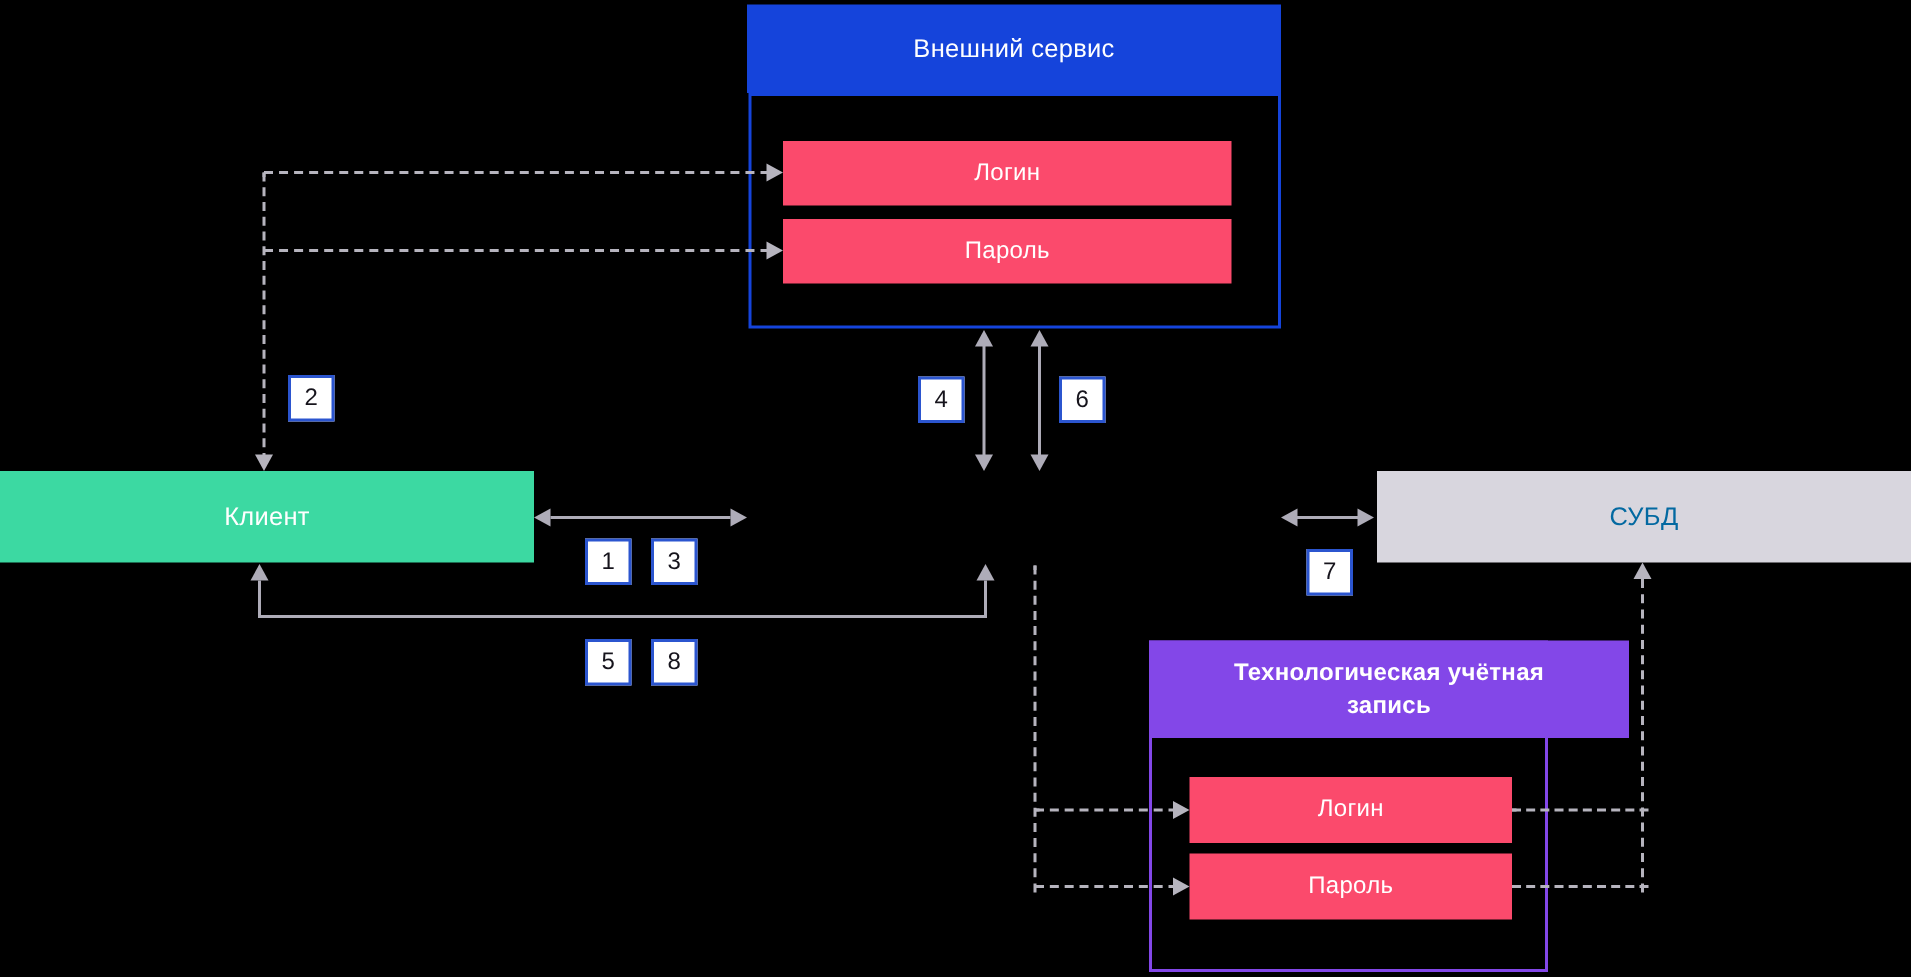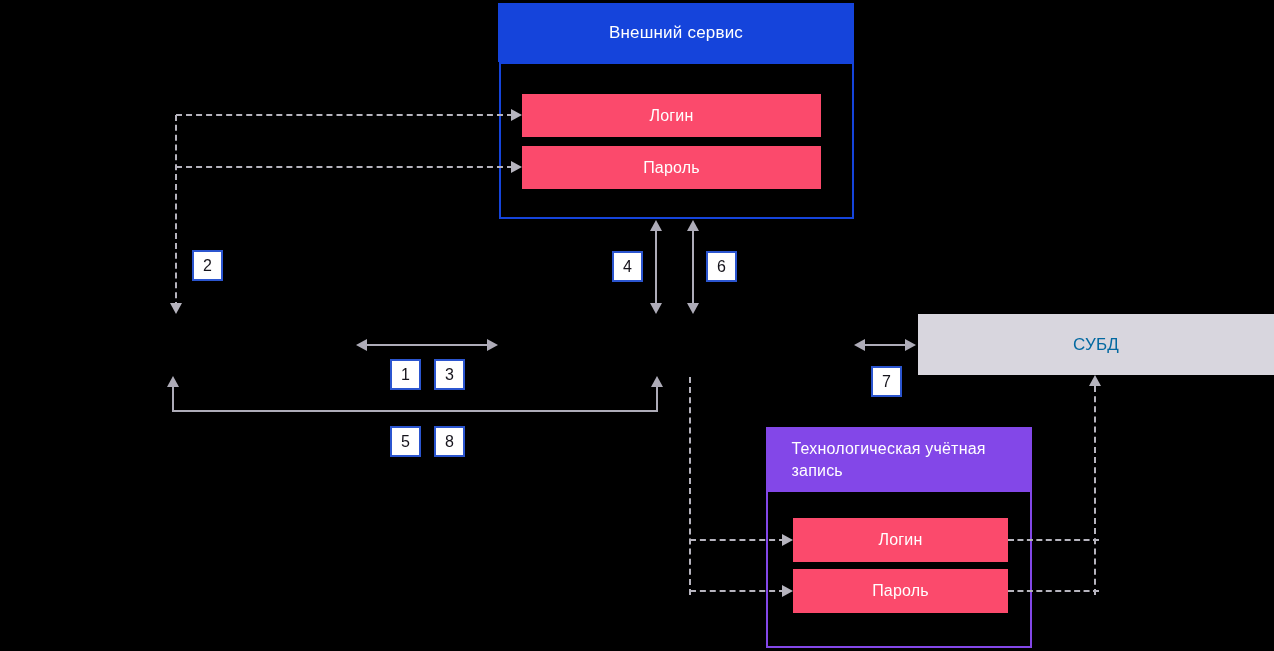--- a/index.html
+++ b/index.html
@@ -12,21 +12,21 @@
     --label-border:#2b55cf;
     --bg:#000000;
   }
   html,body{margin:0;padding:0;background:var(--bg);}
   .stage{
     position:relative;width:1274px;height:651px;overflow:hidden;background:var(--bg);
     font-family:"Liberation Sans","DejaVu Sans",sans-serif;
   }
   .box{
     position:absolute;display:flex;align-items:center;justify-content:center;
-    color:#ffffff;font-size:17px;letter-spacing:.2px;box-sizing:border-box;
+    color:#ffffff;font-size:17px;letter-spacing:.2px;box-sizing:border-box;text-align:center;
   }
   .blue{background:var(--blue);}
   .green{background:var(--green);}
   .pink{background:var(--pink);font-size:16px;}
   .purple{background:var(--purple);font-size:16px;line-height:1.35;}
   .graybox{background:var(--gray);color:#0369a1;}
   .container{position:absolute;box-sizing:border-box;border:2px solid var(--blue);background:transparent;}
   .container.purple-border{border-color:var(--purple);}
   .hline{position:absolute;height:0;border-top:2px solid var(--line);}
   .vline{position:absolute;width:0;border-left:2px solid var(--line);}
@@ -55,26 +55,29 @@
     <span>Внешний сервис</span>
   </div>
   <div class="container" style="left:499px;top:62px;width:355px;height:157px;"></div>
   <div class="box pink" style="left:522px;top:94px;width:299px;height:43px;">
     <span>Логин</span>
   </div>
   <div class="box pink" style="left:522px;top:146px;width:299px;height:43px;">
     <span>Пароль</span>
   </div>
 
+  <div class="box green" style="left:0px;top:314px;width:356px;height:61px;">
+    <span>Клиент</span>
+  </div>
   <div class="box graybox" style="left:918px;top:314px;width:356px;height:61px;">
     <span>СУБД</span>
   </div>
 
   <div class="container purple-border" style="left:766px;top:427px;width:266px;height:221px;"></div>
-  <div class="box purple" style="left:766px;top:427px;width:266px;height:65px;">
+  <div class="box purple" style="left:766px;top:427px;width:320px;height:65px;font-weight:bold;">
     <span class="wrap-narrow">Технологическая учётная запись</span>
   </div>
   <div class="box pink" style="left:793px;top:518px;width:215px;height:44px;">
     <span>Логин</span>
   </div>
   <div class="box pink" style="left:793px;top:569px;width:215px;height:44px;">
     <span>Пароль</span>
   </div>
 
   <div class="hline" style="left:367px;top:344px;width:120px;"></div>

